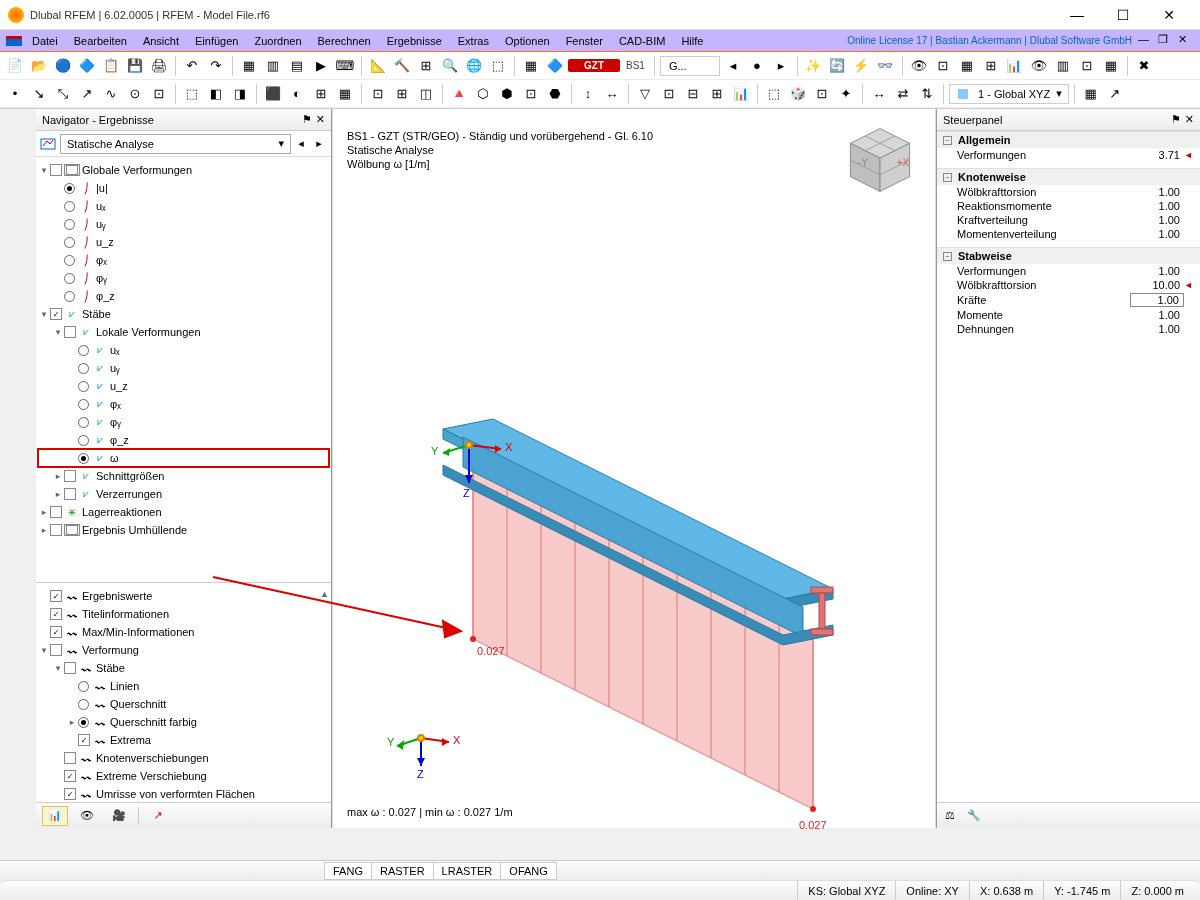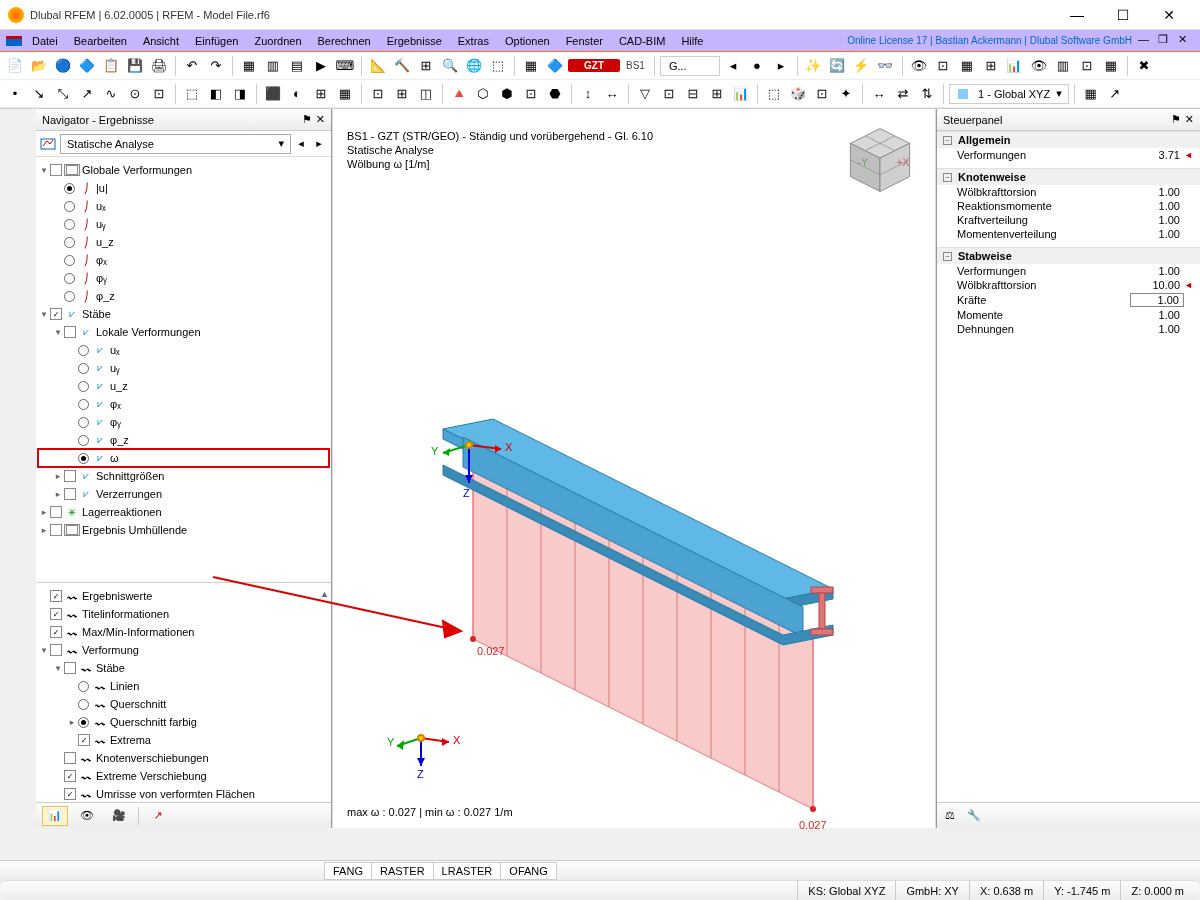--- a/index.html
+++ b/index.html
@@ -676,17 +676,17 @@
   </div>
 </div>
 
 <div class="status1">
   <div style="width:320px"></div>
   <span id="snap-holder"><span class="s-btn">FANG</span><span class="s-btn">RASTER</span><span class="s-btn">LRASTER</span><span class="s-btn">OFANG</span></span>
 </div>
 <div class="status2">
   <div class="cell grow"></div>
   <div class="cell">KS: Global XYZ</div>
-  <div class="cell">GmbH: XY</div>
+  <div class="cell">Online: XY</div>
   <div class="cell">X: 0.638 m</div>
   <div class="cell">Y: -1.745 m</div>
   <div class="cell">Z: 0.000 m</div>
 </div>
 
 </body></html>

